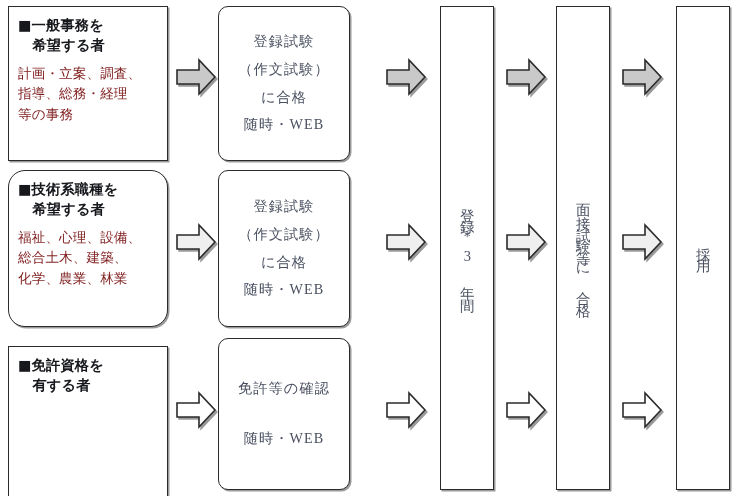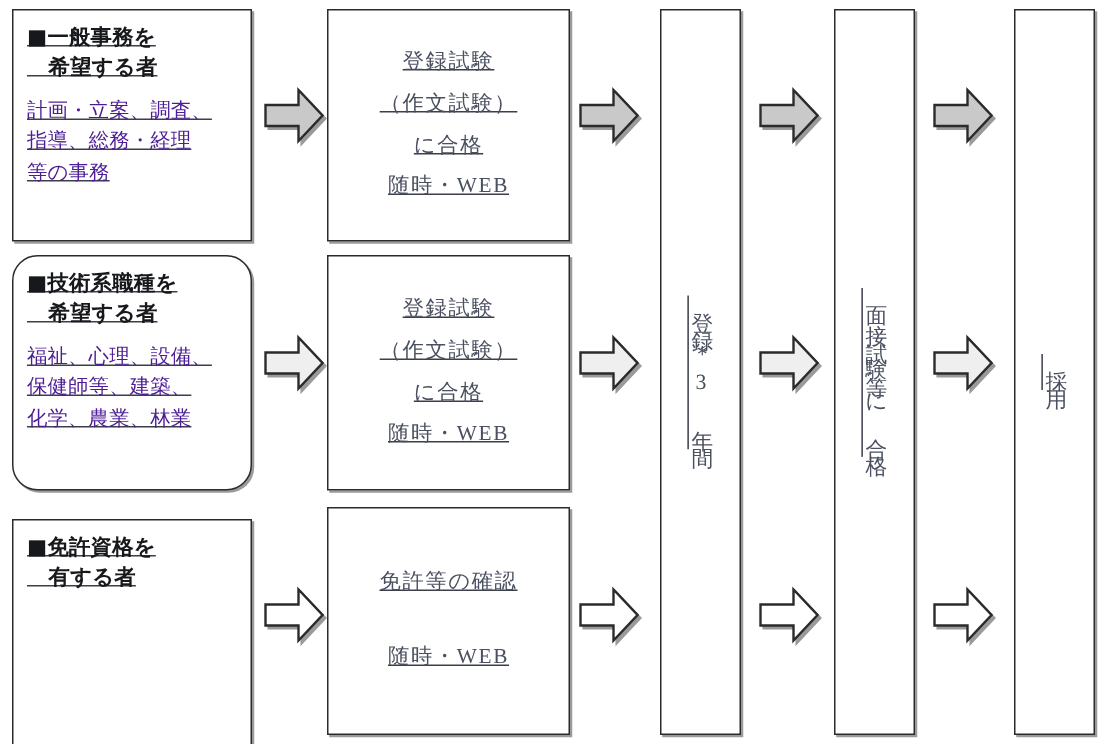--- a/index.html
+++ b/index.html
@@ -12,51 +12,50 @@
   }
   #stage{position:relative;width:740px;height:496px;}
 
   
   .box{
     position:absolute;
     background:#ffffff;
     border:1.5px solid #2b2b2b;
     box-sizing:border-box;
     box-shadow:1.5px 1.5px 0 0 #9a9a9a;
-    text-decoration:underline;
   }
 
   
   .cat{
     left:8px;width:160px;
     padding:8px 9px 0 9px;
   }
   .cat-title{
     font-family:"DejaVu Sans","Liberation Sans",sans-serif;
     font-weight:bold;
     font-size:14.2px;
     color:#17181c;
     line-height:1.42;
     letter-spacing:.2px;
     white-space:pre;
   }
   .cat-body{
     margin-top:9px;
     font-size:13.6px;
     line-height:1.48;
-    color:#4c1d95;
+    color:#7f1d1d;
     letter-spacing:.1px;
     white-space:pre;
   }
 
   
   .exam{
-    left:218px;width:162px;
+    left:218px;width:132px;
     display:flex;flex-direction:column;
-    align-items:center;justify-content:center;
+    align-items:center;justify-content:center;border-radius:10px;
   }
   .exam-line{
     font-size:14.2px;
     line-height:1.95;
     color:#4a5060;
     letter-spacing:1.1px;
     white-space:pre;
   }
   .exam.sparse .exam-line{line-height:1.4;}
   .exam.sparse .gap{height:30px;}
@@ -96,21 +95,21 @@
 　希望する者</div>
     <div class="cat-body">計画・立案、調査、
 指導、総務・経理
 等の事務</div>
   </div>
 
   <div class="box cat" id="cat1" style="top:170px;height:157px;border-radius:17px;">
     <div class="cat-title">■技術系職種を
 　希望する者</div>
     <div class="cat-body">福祉、心理、設備、
-保健師等、建築、
+総合土木、建築、
 化学、農業、林業</div>
   </div>
 
   <div class="box cat" id="cat2" style="top:346px;height:152px;">
     <div class="cat-title">■免許資格を
 　有する者</div>
   </div>
 
   <div class="box exam" id="exam0" style="top:6px;height:155px;">
     <div class="exam-line">登録試験</div>

